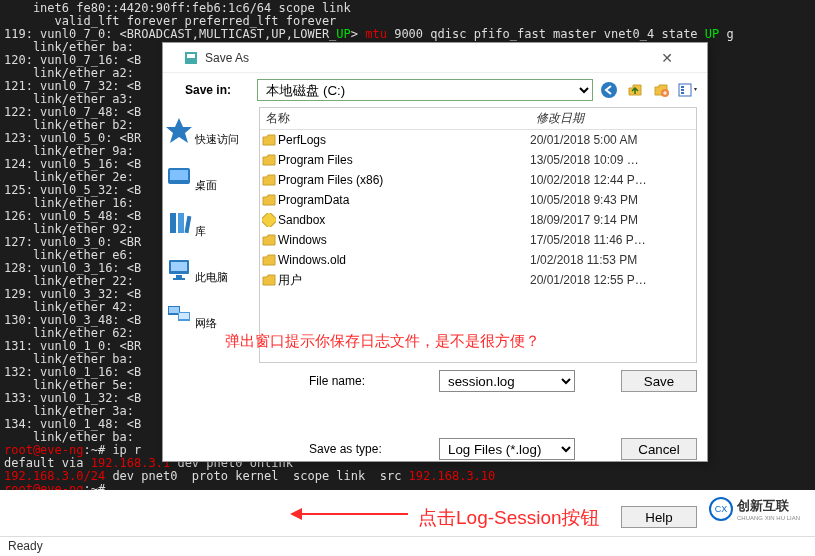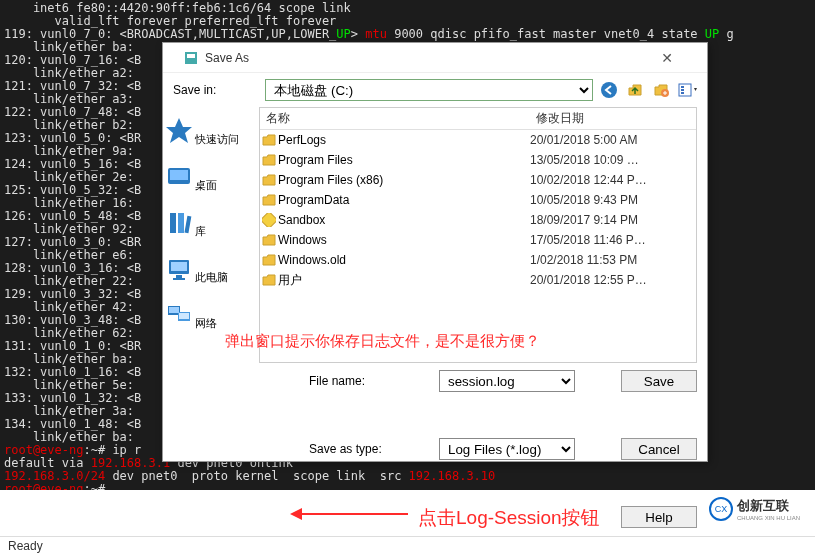--- a/index.html
+++ b/index.html
@@ -13,34 +13,34 @@
   .prompt { color: #e00000; }
 
   
   .dialog { position: absolute; left: 162px; top: 42px; width: 546px; height: 420px; background: #fff; border: 1px solid #999; box-shadow: 2px 2px 8px rgba(0,0,0,0.3); font-size: 12px; }
   .titlebar { height: 30px; display: flex; align-items: center; padding: 0 20px; background: #fff; border-bottom: 1px solid #eee; }
   .titlebar .icon { width: 16px; height: 16px; margin-right: 6px; }
   .titlebar .title { flex: 1; color: #333; }
   .titlebar .close { width: 40px; height: 28px; display: flex; align-items: center; justify-content: center; color: #555; font-size: 14px; }
 
   .savein-row { display: flex; align-items: center; height: 34px; padding: 0 10px; gap: 6px; }
-  .savein-row .label { width: 70px; text-align: left; margin-right: 16px; }
+  .savein-row .label { width: 70px; text-align: center; margin-right: 8px; font-weight: bold; }
   .savein-row select { flex: 1; height: 22px; border: 1px solid #7a7; background: #fff; padding: 0 4px; }
   .nav-icon { width: 20px; height: 20px; display: inline-flex; align-items: center; justify-content: center; font-size: 14px; }
 
   .body-row { display: flex; height: 256px; }
   .sidebar { width: 96px; display: flex; flex-direction: column; align-items: center; padding-top: 4px; gap: 0px; }
   .sidebar .item { display: flex; flex-direction: row; align-items: flex-end; width: 100%; padding: 4px 0 10px; font-size: 11px; color: #000; }
   .sidebar .item .ic { width: 32px; height: 32px; display: flex; align-items: center; justify-content: center; }
 
   .filelist { flex: 1; border: 1px solid #ccc; margin-right: 10px; background: #fff; }
   .listhead { display: flex; border-bottom: 1px solid #e0e0e0; font-size: 12px; height: 22px; align-items: center; color: #333; }
   .listhead .col { padding: 0 6px; }
   .col-name { width: 270px; }
-  .col-date { width: 150px; }
+  .col-date { width: 150px; font-style: italic; }
 
   .listrow { display: flex; height: 20px; align-items: center; padding: 0 0; }
   .listrow .folder-icon { width: 18px; display: inline-flex; justify-content: center; color: #e8b33a; }
   .listrow .name { width: 252px; }
   .listrow .date { width: 150px; color: #333; }
 
   .bottom-fields { padding: 4px 10px 0 10px; display: grid; grid-template-columns: 96px 90px 1fr 82px; grid-template-rows: 28px 28px 28px; column-gap: 6px; row-gap: 6px; align-items: center; gap: 40px; }
   .bottom-fields .spacer { }
   .bottom-fields .flabel { text-align: left; }
   .bottom-fields select.field, .bottom-fields .combo { height: 22px; border: 1px solid #888; padding: 0 4px; width: 100%; background: #fff; }

